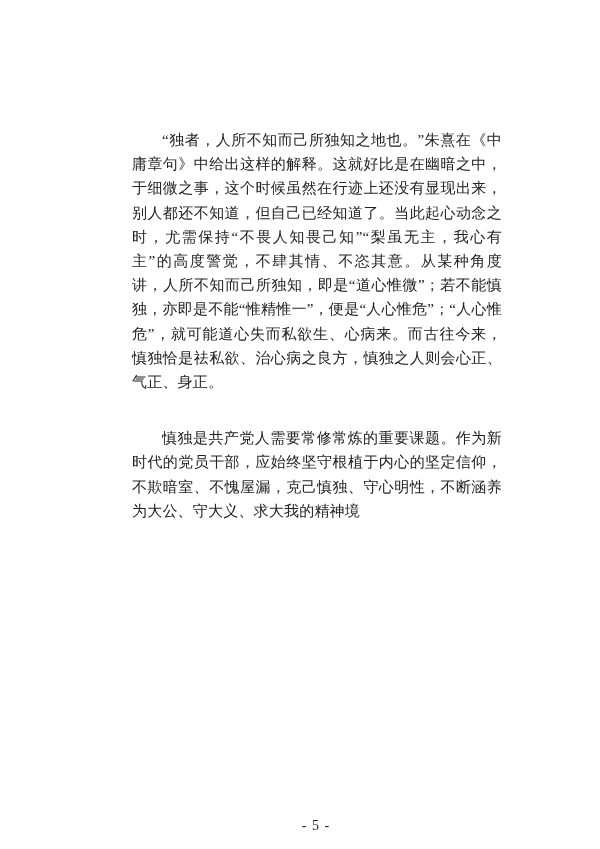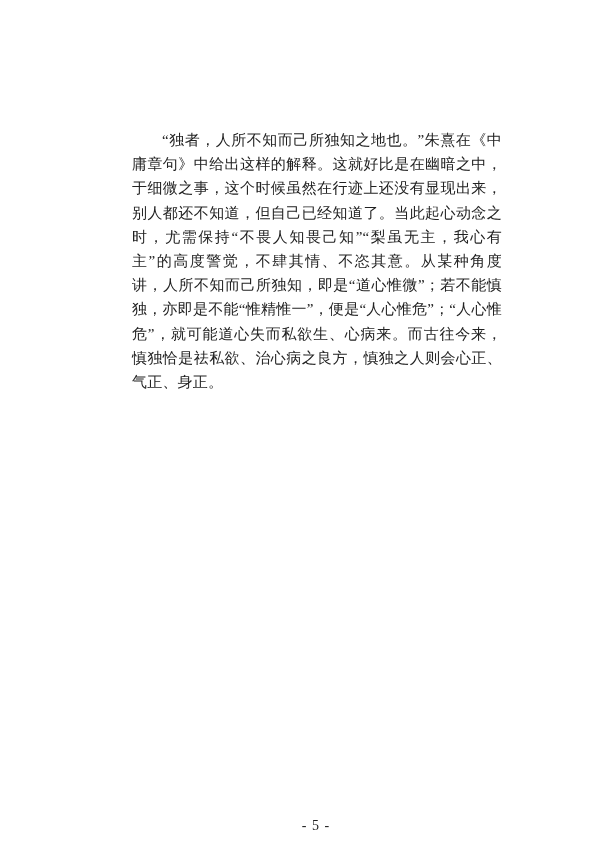--- a/index.html
+++ b/index.html
@@ -47,15 +47,16 @@
     letter-spacing: 1px;
     color: #222222;
   }
 </style>
 </head>
 <body>
 
 <div class="page">
   <div class="text-block">
     <p>“独者，人所不知而己所独知之地也。”朱熹在《中庸章句》中给出这样的解释。这就好比是在幽暗之中，于细微之事，这个时候虽然在行迹上还没有显现出来，别人都还不知道，但自己已经知道了。当此起心动念之时，尤需保持“不畏人知畏己知”“梨虽无主，我心有主”的高度警觉，不肆其情、不恣其意。从某种角度讲，人所不知而己所独知，即是“道心惟微”；若不能慎独，亦即是不能“惟精惟一”，便是“人心惟危”；“人心惟危”，就可能道心失而私欲生、心病来。而古往今来，慎独恰是祛私欲、治心病之良方，慎独之人则会心正、气正、身正。</p>
+    <p>慎独是共产党人需要常修常炼的重要课题。作为新时代的党员干部，应始终坚守根植于内心的坚定信仰，不欺暗室、不愧屋漏，克己慎独、守心明性，不断涵养为大公、守大义、求大我的精神境</p>
   </div>
   <div class="footer">- 5 -</div>
 </div>
 
 </body></html>

